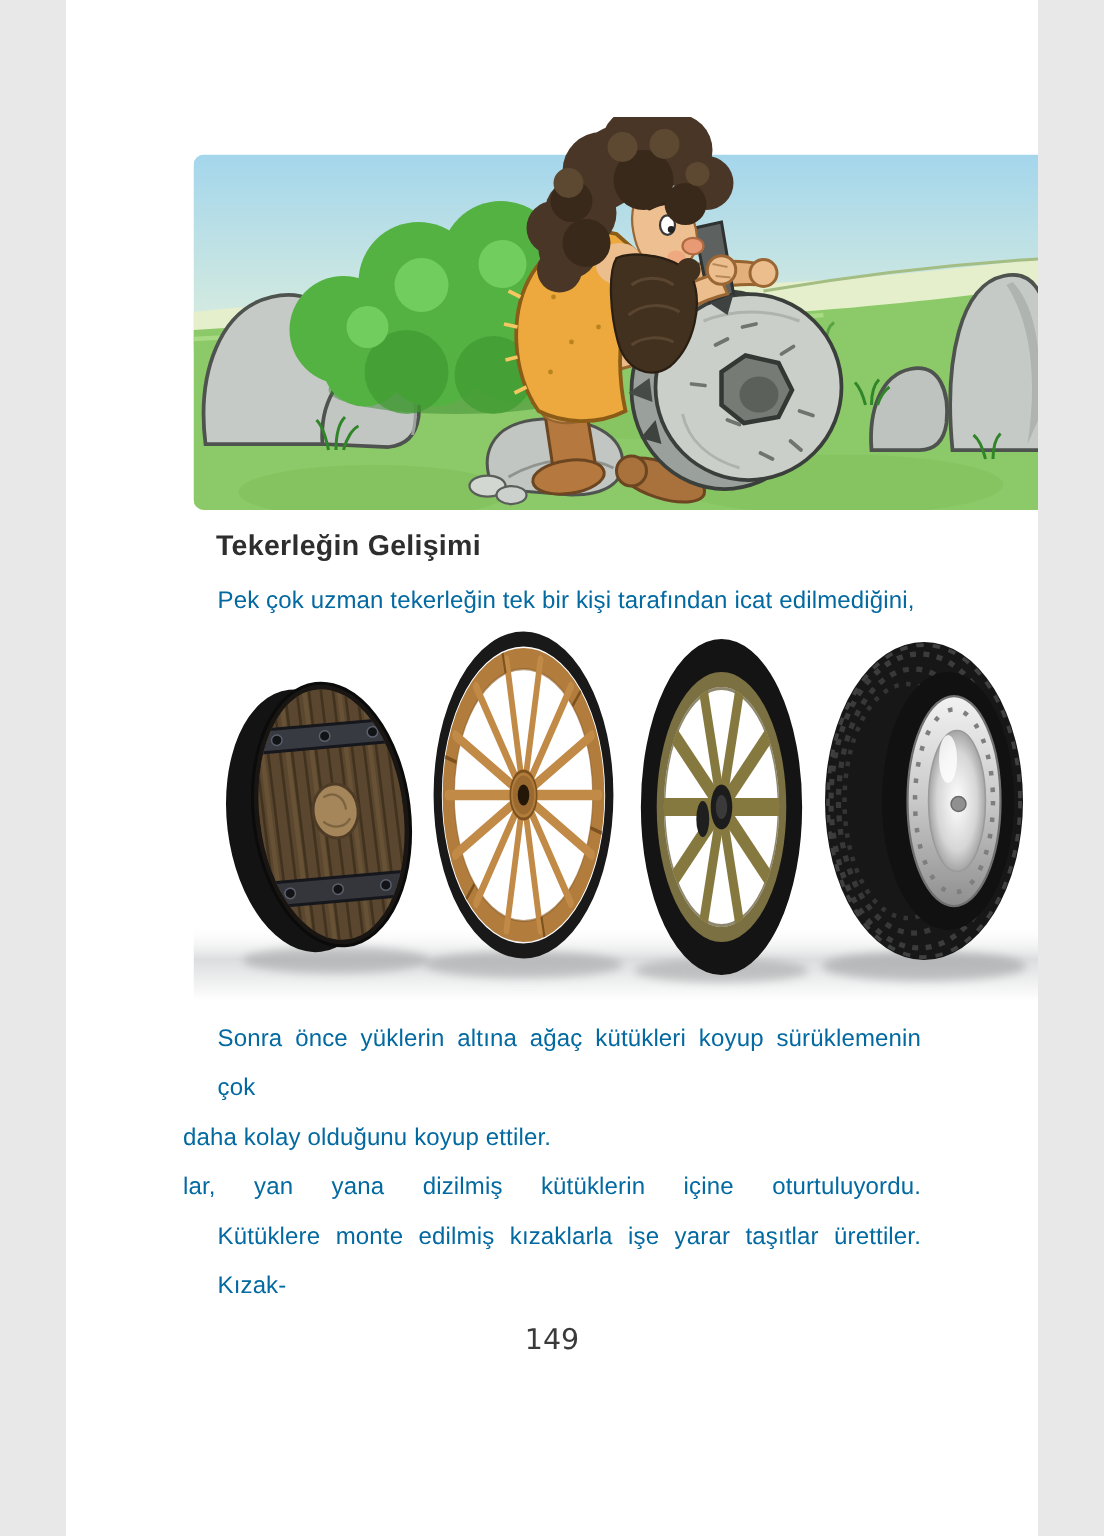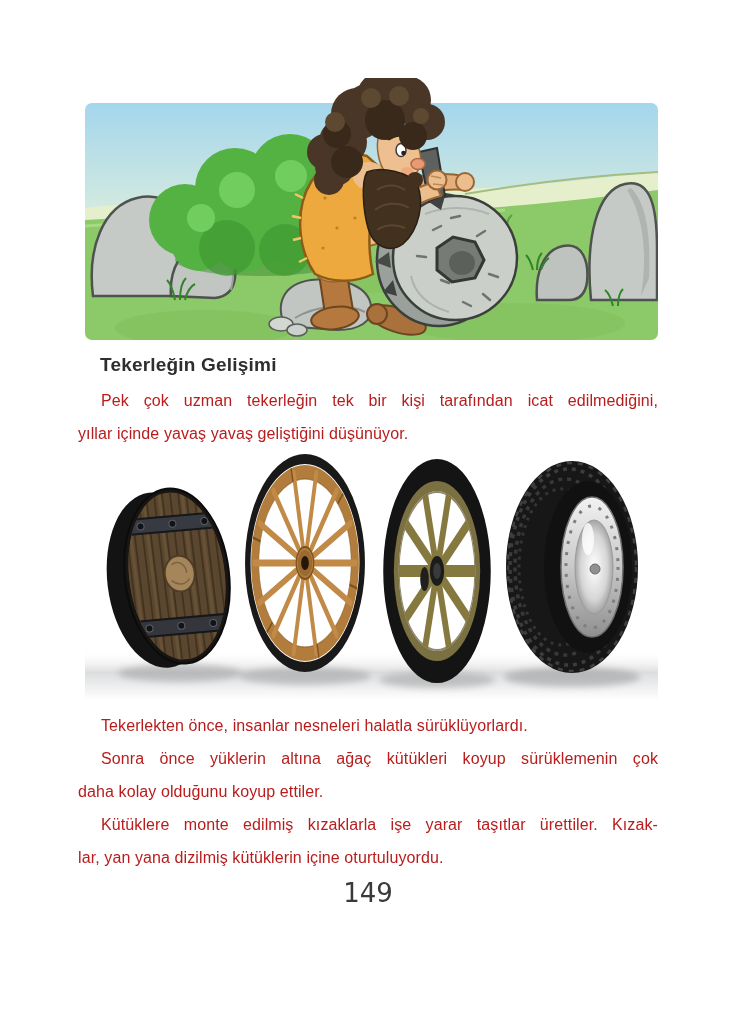--- a/index.html
+++ b/index.html
@@ -1,42 +1,42 @@
 <!DOCTYPE html>
 <html><head>
 <meta charset="utf-8">
 <style>
   html,body{margin:0;padding:0;background:#e8e8e8;}
   .page{
     position:relative;
-    width:736px;height:1024px;
+    width:648px;height:1024px;
     margin:0 auto;
     background:#ffffff;
     font-family:"Liberation Sans","DejaVu Sans",sans-serif;
     color:#3f3f3f;
     overflow:hidden;
   }
   .scene-wrap{margin:78px 0 0 85px;width:573px;height:262px;}
   .scene-wrap svg{display:block;}
   .title{
     margin:12px 78px 0 100px;
     font-size:19px;line-height:25px;font-weight:700;color:#2e2e2e;
     letter-spacing:0.2px;
   }
-  .paras{margin:7px 78px 0 78px;font-size:16px;line-height:33px;color:#b91c1c;}
+  .paras{margin:7px 78px 0 78px;font-size:16px;line-height:33px;color:#0369a1;}
   .paras.lower{margin-top:9px;}
   .para .line{text-align:justify;text-align-last:justify;letter-spacing:0.1px;}
   .para .line:last-child{text-align-last:left;}
   .para .line.first{padding-left:23px;}
   .wheels-wrap{margin:2px 0 0 85px;width:573px;height:248px;}
   .wheels-wrap svg{display:block;}
   .page-number{
     margin-top:4px;text-align:center;
     font-family:"DejaVu Sans","Liberation Sans",sans-serif;
-    font-size:26px;line-height:30px;color:#3a3a3a;
+    font-size:19px;line-height:30px;color:#3a3a3a;
   }
 </style>
 </head>
 <body>
 
 <div class="page">
 
   <div class="scene-wrap">
     <svg width="573" height="262" viewBox="0 0 573 262">
       <defs>
@@ -194,21 +194,20 @@
         <circle cx="336" cy="38" r="8" fill="#5d4831"></circle>
       </g>
     </svg>
   </div>
 
   <h1 class="title">Tekerleğin Gelişimi</h1>
 
   <div class="paras">
       <div class="para">
         <div class="line first">Pek çok uzman tekerleğin tek bir kişi tarafından icat edilmediğini,</div>
-        <div class="line">yıllar içinde yavaş yavaş geliştiğini düşünüyor.</div>
       </div>
     </div>
 
   <div class="wheels-wrap">
     <svg width="573" height="248" viewBox="0 0 573 248">
       <defs>
         <linearGradient id="capg" x1="0" y1="0" x2="0" y2="1">
           <stop offset="0" stop-color="#f2f2f2"></stop>
             <stop offset="0.5" stop-color="#c9c9c9"></stop>
             <stop offset="1" stop-color="#8f8f8f"></stop>
@@ -343,28 +342,25 @@
         <ellipse cx="20" rx="26" ry="61" fill="none" stroke="#7e7e7e" stroke-width="3" stroke-dasharray="3 8"></ellipse>
         <ellipse cx="22" rx="19" ry="47" fill="url(#domeg)" stroke="#9a9a9a" stroke-width="1"></ellipse>
         <ellipse cx="16" cy="-28" rx="6" ry="16" fill="#ffffff" opacity="0.8"></ellipse>
         <circle cx="23" cy="2" r="5" fill="#909090" stroke="#6b6b6b"></circle>
       </g>
     </svg>
   </div>
 
   <div class="paras lower">
       <div class="para">
-        <div class="line first">Tekerlekten önce, insanlar nesneleri halatla sürüklüyorlardı.</div>
-      </div>
-      <div class="para">
         <div class="line first">Sonra önce yüklerin altına ağaç kütükleri koyup sürüklemenin çok</div>
         <div class="line">daha kolay olduğunu koyup ettiler.</div>
       </div>
       <div class="para">
+        <div class="line">lar, yan yana dizilmiş kütüklerin içine oturtuluyordu.</div>
         <div class="line first">Kütüklere monte edilmiş kızaklarla işe yarar taşıtlar ürettiler. Kızak-</div>
-        <div class="line">lar, yan yana dizilmiş kütüklerin içine oturtuluyordu.</div>
       </div>
       <div class="para">
       </div>
     </div>
 
   <div class="page-number">149</div>
 </div>
 
 </body></html>

